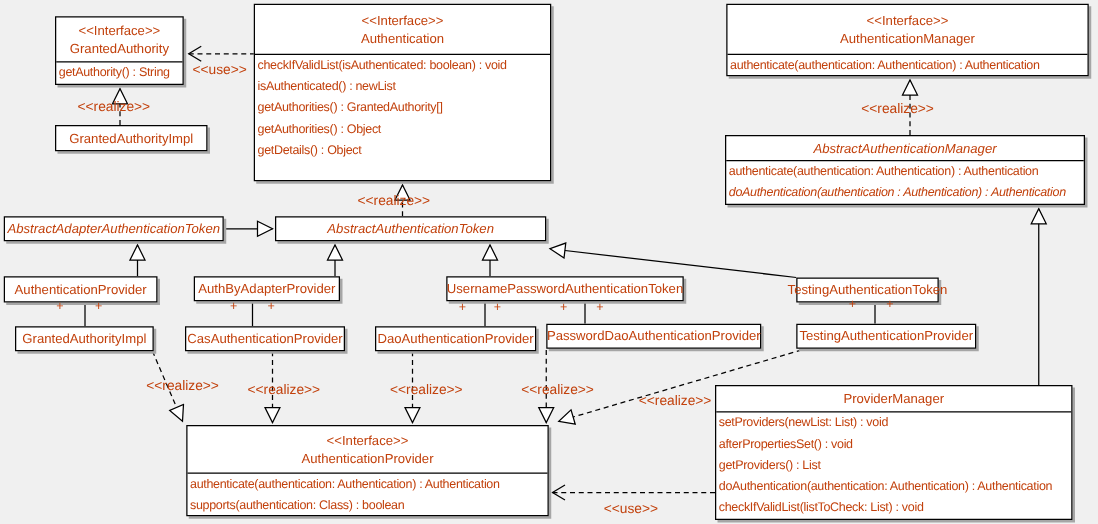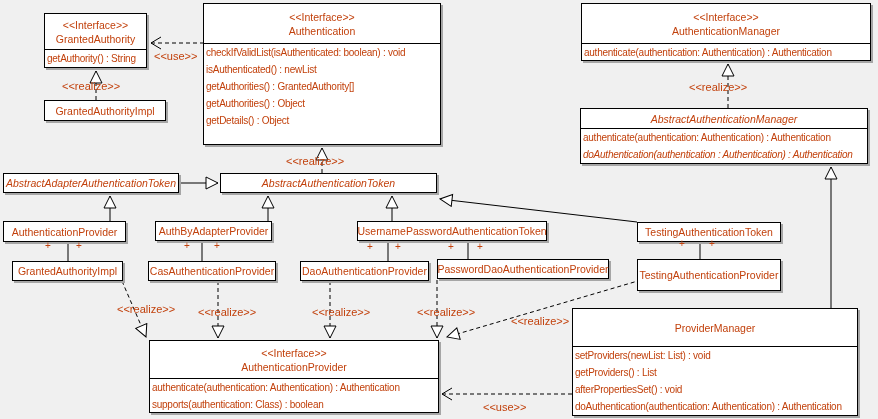--- a/index.html
+++ b/index.html
@@ -117,60 +117,60 @@
   </div>
 
   <div class="uml-box one" style="left:155px;top:221px;width:117px;height:20px">
     <div class="cname">AuthByAdapterProvider</div>
   </div>
 
   <div class="uml-box one" style="left:357px;top:221px;width:190px;height:20px">
     <div class="cname">UsernamePasswordAuthenticationToken</div>
   </div>
 
-  <div class="uml-box one" style="left:637px;top:222px;width:144px;height:20px">
+  <div class="uml-box one" style="left:637px;top:222px;width:114px;height:20px">
     <div class="cname">TestingAuthenticationToken</div>
   </div>
 
   <div class="uml-box one" style="left:12px;top:261px;width:111px;height:20px">
     <div class="cname">GrantedAuthorityImpl</div>
   </div>
 
   <div class="uml-box one" style="left:148px;top:261px;width:128px;height:20px">
     <div class="cname">CasAuthenticationProvider</div>
   </div>
 
   <div class="uml-box one" style="left:300px;top:261px;width:129px;height:20px">
     <div class="cname">DaoAuthenticationProvider</div>
   </div>
 
   <div class="uml-box one" style="left:437px;top:259px;width:172px;height:20px">
     <div class="cname">PasswordDaoAuthenticationProvider</div>
   </div>
 
-  <div class="uml-box one" style="left:637px;top:259px;width:144px;height:32px">
+  <div class="uml-box one" style="left:637px;top:259px;width:144px;height:20px">
     <div class="cname">TestingAuthenticationProvider</div>
   </div>
 
   <div class="uml-box" style="left:149px;top:340px;width:290px;height:73px">
     <div class="hdr" style="height:38px">
       <div class="stereo">&lt;&lt;Interface&gt;&gt;</div>
       <div class="cname">AuthenticationProvider</div>
     </div>
     <div class="m">authenticate(authentication: Authentication) : Authentication</div>
     <div class="m">supports(authentication: Class) : boolean</div>
   </div>
 
   <div class="uml-box" style="left:572px;top:308px;width:286px;height:108px">
-    <div class="hdr one" style="height:38px">
+    <div class="hdr one" style="height:21px">
       <div class="cname">ProviderManager</div>
     </div>
     <div class="m">setProviders(newList: List) : void</div>
+    <div class="m">afterPropertiesSet() : void</div>
     <div class="m">getProviders() : List</div>
-    <div class="m">afterPropertiesSet() : void</div>
     <div class="m">doAuthentication(authentication: Authentication) : Authentication</div>
     <div class="m">checkIfValidList(listToCheck: List) : void</div>
   </div>
 
   <span class="lbl" style="left:154px;top:50px">&lt;&lt;use&gt;&gt;</span>
   <span class="lbl" style="left:483px;top:401px">&lt;&lt;use&gt;&gt;</span>
   <span class="lbl" style="left:62px;top:80px">&lt;&lt;realize&gt;&gt;</span>
   <span class="lbl" style="left:286px;top:155px">&lt;&lt;realize&gt;&gt;</span>
   <span class="lbl" style="left:689px;top:81px">&lt;&lt;realize&gt;&gt;</span>
   <span class="lbl" style="left:117px;top:303px">&lt;&lt;realize&gt;&gt;</span>

